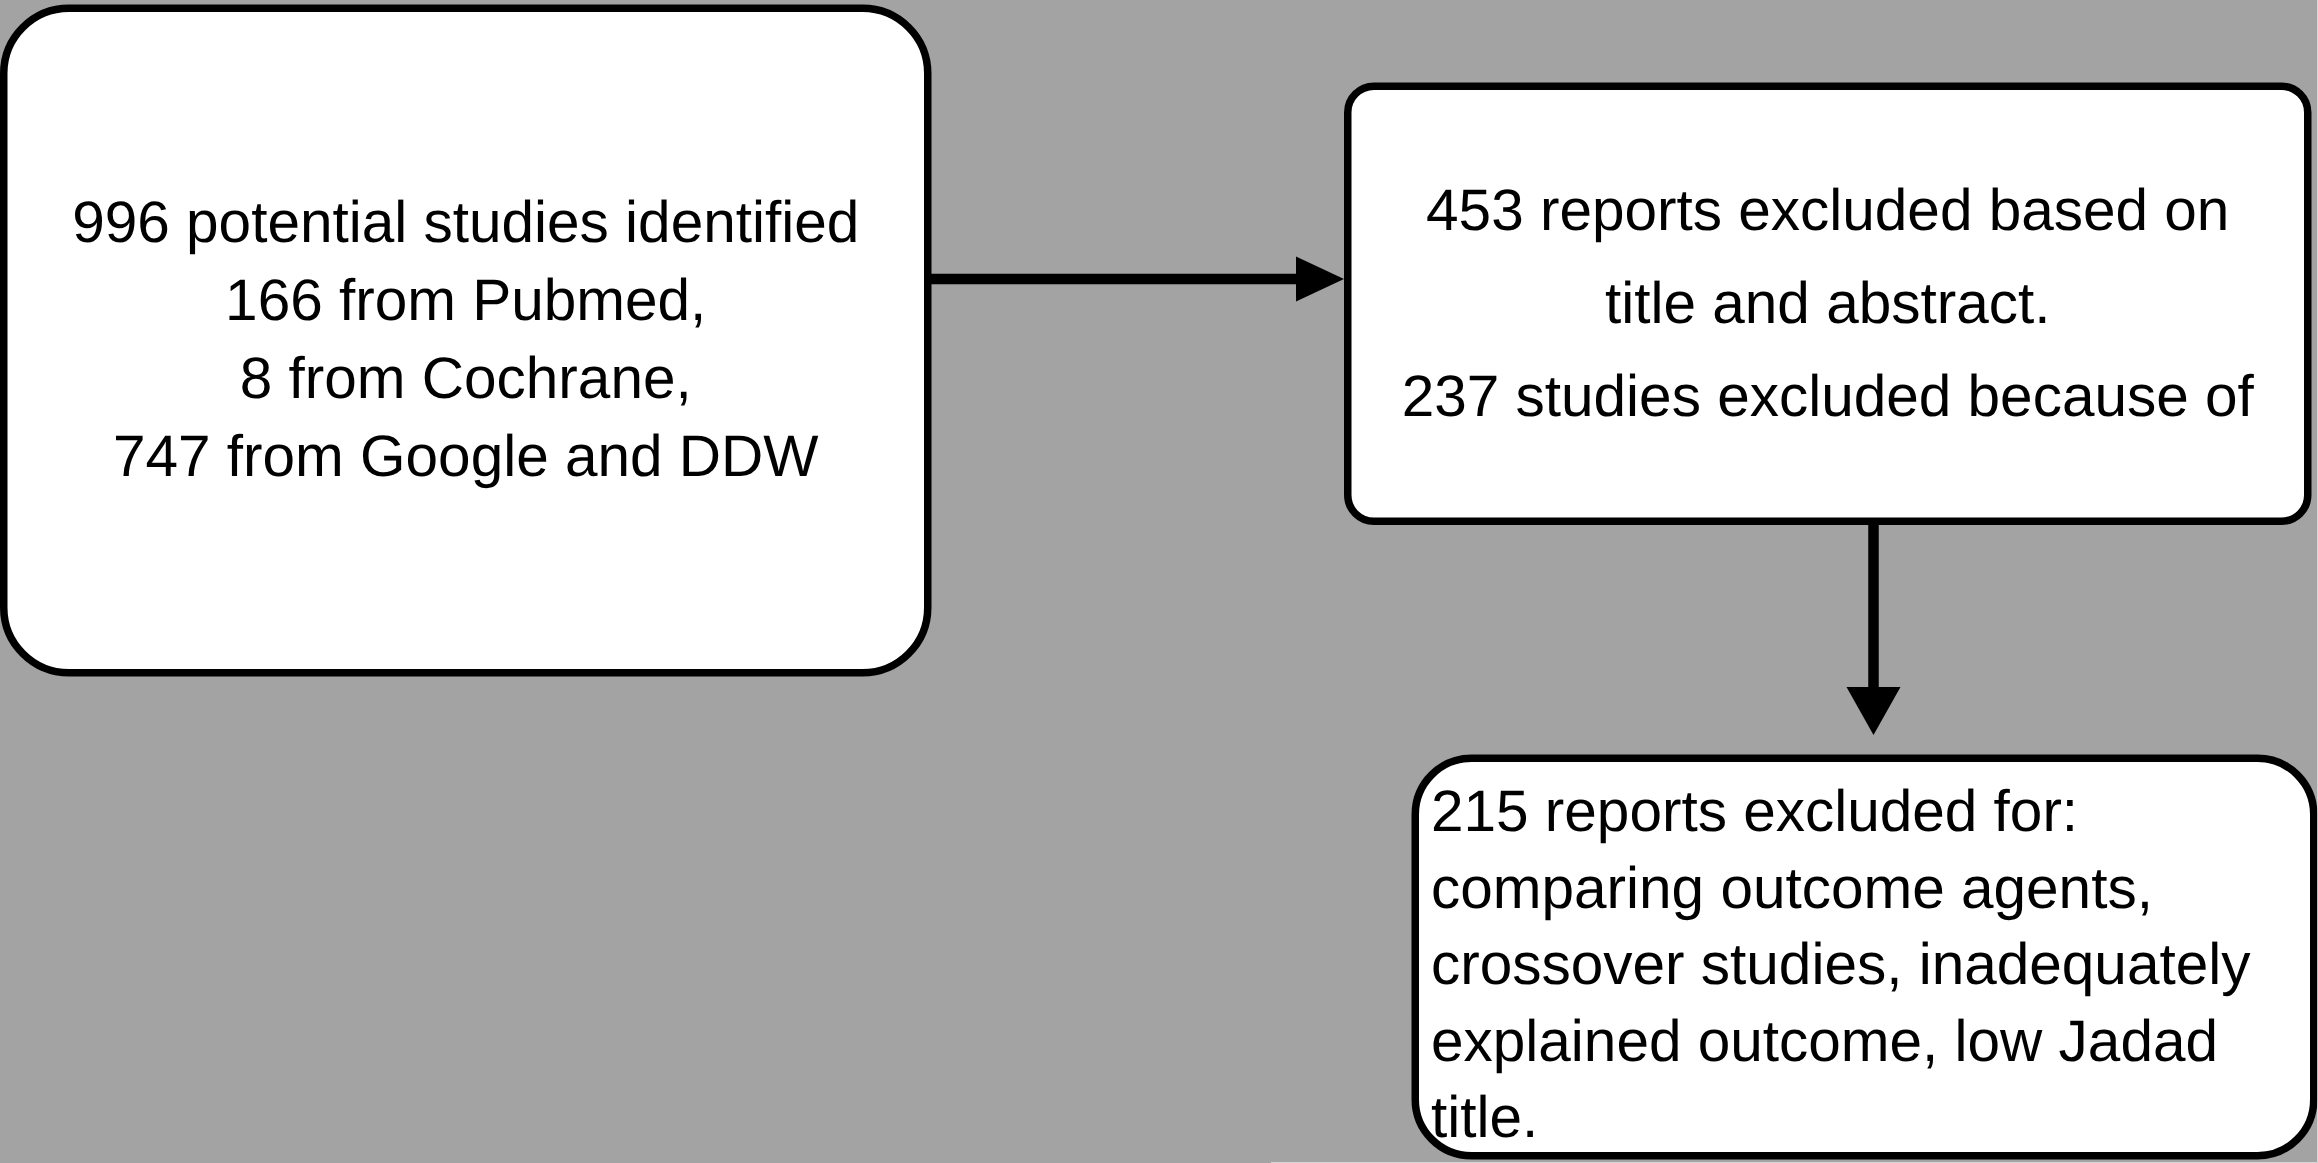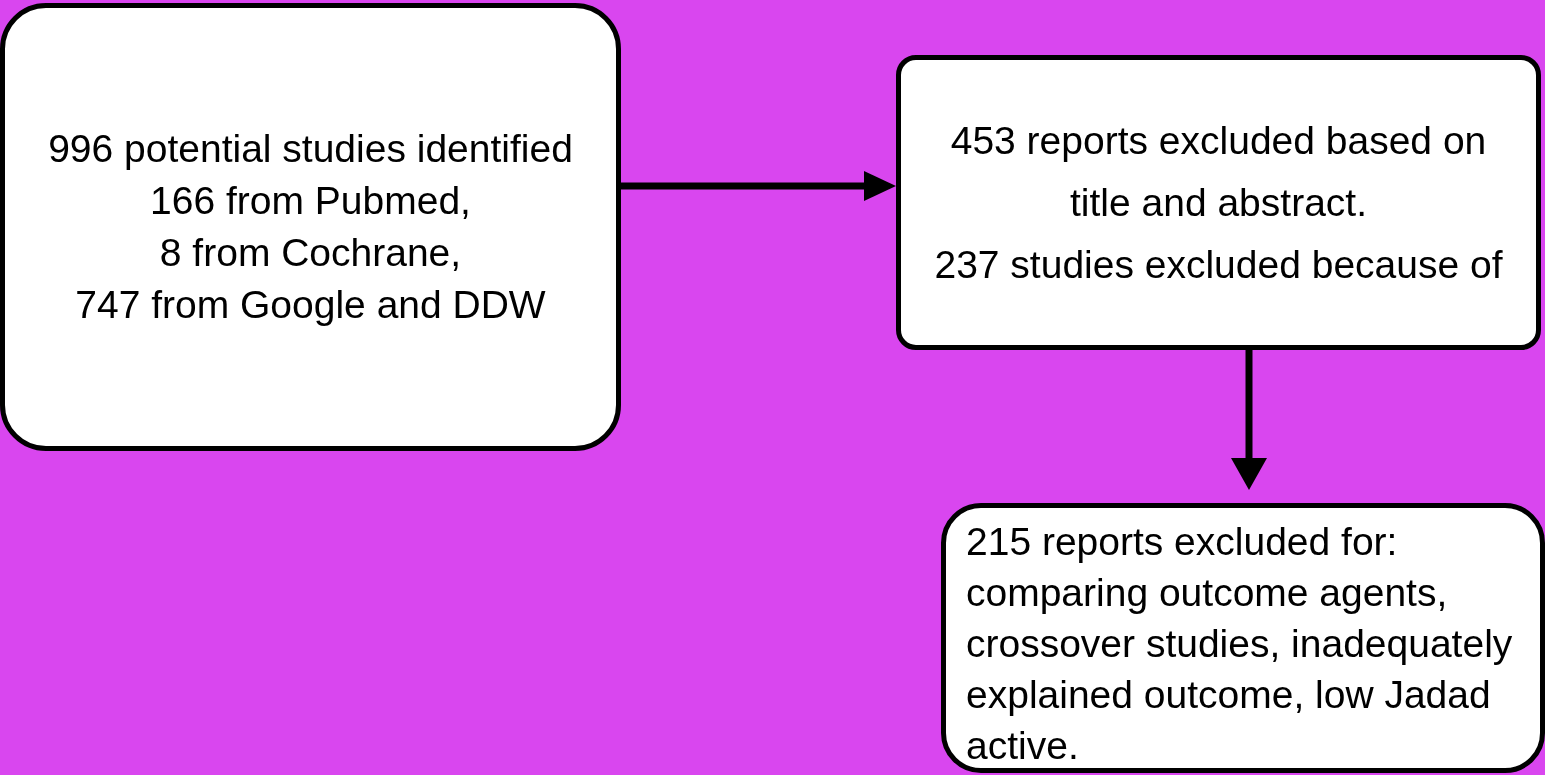--- a/index.html
+++ b/index.html
@@ -5,21 +5,21 @@
 <style>
   html, body {
     margin: 0;
     padding: 0;
     background: #ffffff;
   }
   #canvas {
     position: relative;
     width: 1545px;
     height: 775px;
-    background: #d946ef;
+    background: #a3a3a3;
     overflow: hidden;
     font-family: "Liberation Sans", sans-serif;
     color: #000000;
   }
   .flow-box {
     position: absolute;
     box-sizing: border-box;
     border: 5px solid #000000;
     background: #ffffff;
     display: flex;
@@ -60,21 +60,21 @@
   }
 
   
   #box-excluded-reasons {
     left: 941px;
     top: 503px;
     width: 604px;
     height: 270px;
     border-radius: 40px;
     text-align: left;
-    padding: 0 0 0 20px;
+    padding: 0 0 0 8px;
     justify-content: flex-start;
     padding-top: 8px;
   }
   #box-excluded-reasons .line {
     font-size: 39px;
     line-height: 51px;
   }
 
   
   #connectors {
@@ -102,21 +102,21 @@
     <span class="line">453 reports excluded based on</span>
     <span class="line">title and abstract.</span>
     <span class="line">237 studies excluded because of</span>
   </div>
 
   <div class="flow-box" id="box-excluded-reasons">
     <span class="line">215 reports excluded for:</span>
     <span class="line">comparing outcome agents,</span>
     <span class="line">crossover studies, inadequately</span>
     <span class="line">explained outcome, low Jadad</span>
-    <span class="line">active.</span>
+    <span class="line">title.</span>
   </div>
 
   <svg id="connectors" viewBox="0 0 1545 775" width="1545" height="775" xmlns="http://www.w3.org/2000/svg">
 
     <g>
       <line x1="619" y1="186" x2="866" y2="186" stroke="#000000" stroke-width="7"></line>
       <polygon points="864,171 896,186 864,201" fill="#000000"></polygon>
     </g>
 
     <g>

